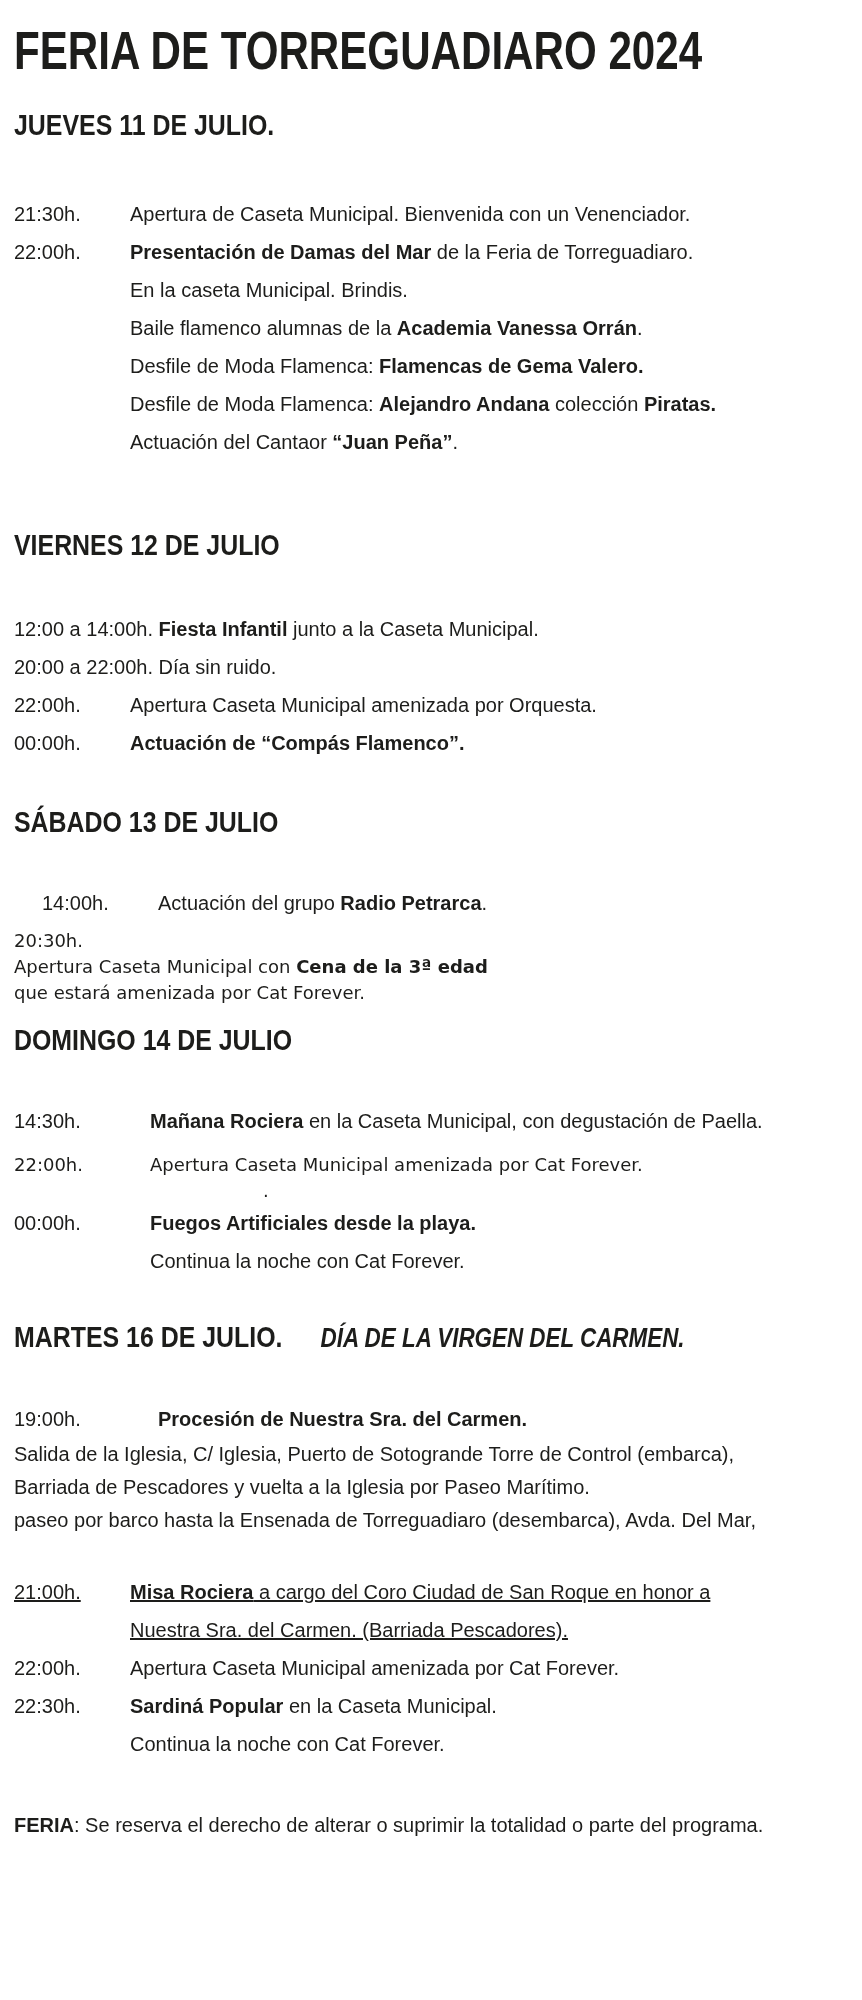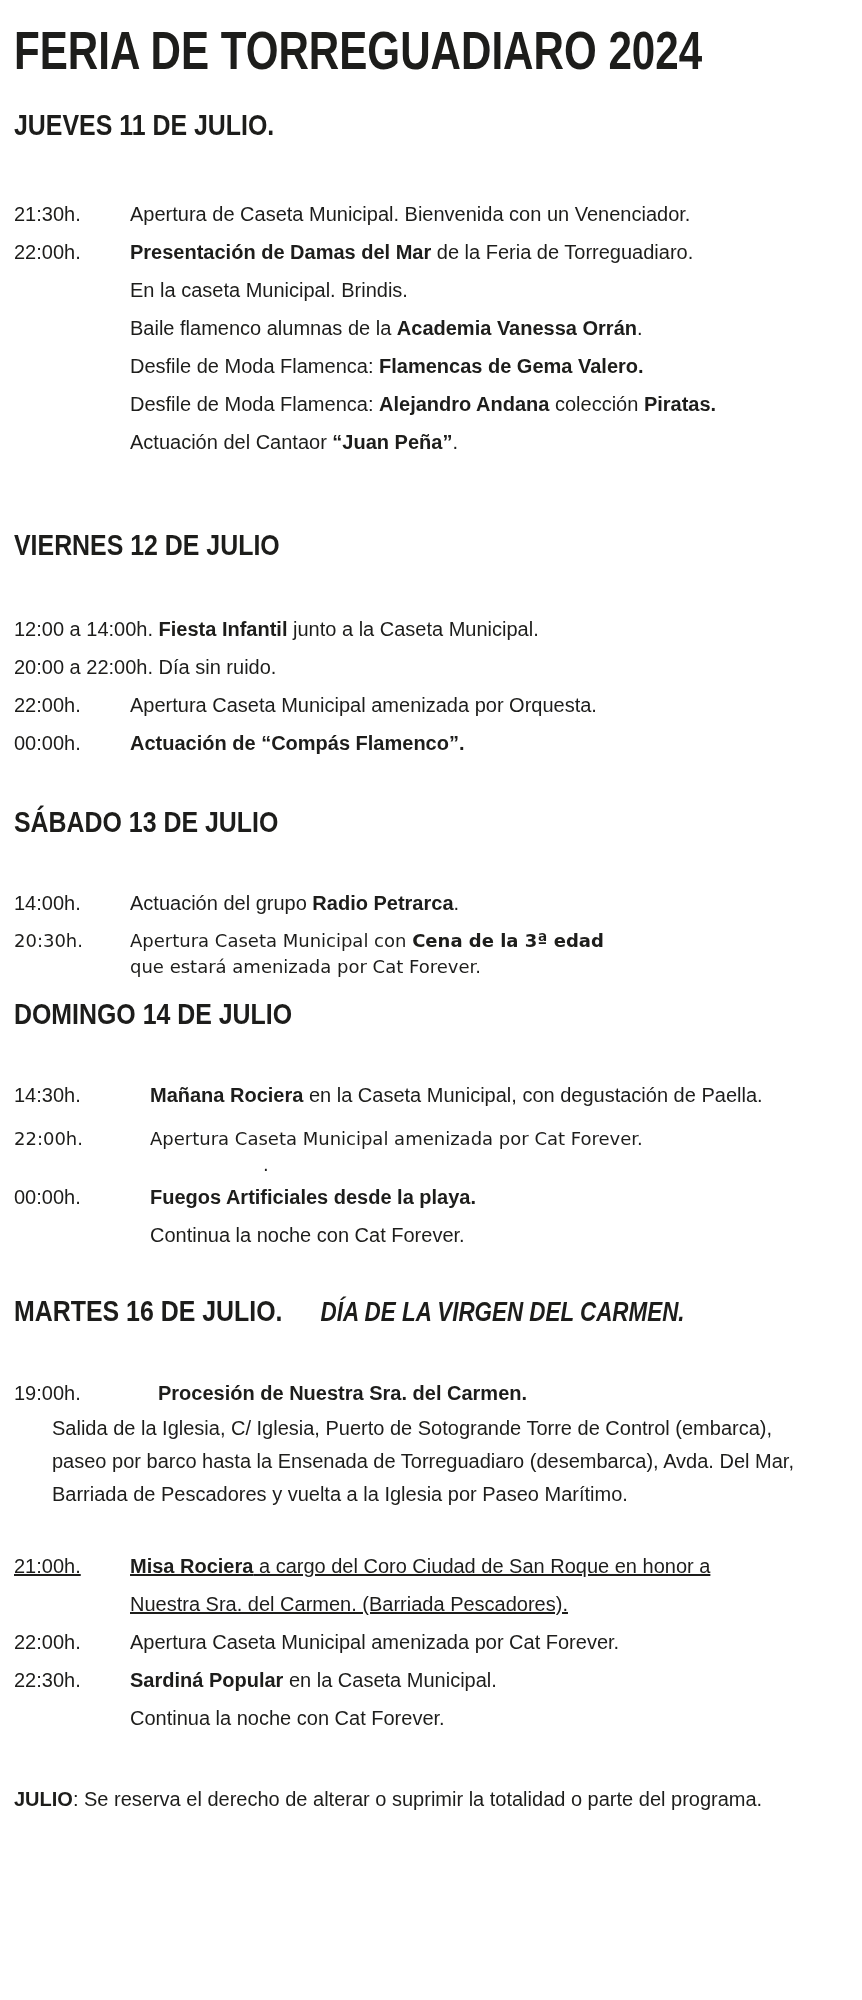--- a/index.html
+++ b/index.html
@@ -20,21 +20,21 @@
     margin:0;white-space:nowrap;
     transform:scaleX(0.83);transform-origin:0 50%;
   }
   .h-italic{font-style:italic;font-size:27px;margin-left:46px;}
   .events{}
   .row{display:flex;align-items:flex-start;}
   .time{flex:0 0 auto;font-size:20px;line-height:38px;}
   .text{flex:1 1 auto;min-width:0;}
   .line{font-size:20px;line-height:38px;}
   .para .line{font-size:20px;line-height:38px;}
-  .para.tight .line{line-height:33px;margin-left:38px;}
+  .para.tight .line{line-height:33px;}
   .row.alt .time,.row.alt .line{
     font-family:"DejaVu Sans",sans-serif;
     font-size:18px;line-height:26px;
   }
   b{font-weight:bold;}
   .note{font-size:20px;line-height:25px;margin:0;}
 </style>
 </head>
 <body>
 
@@ -83,26 +83,26 @@
             <div class="text">
               <div class="line"><b>Actuación de “Compás Flamenco”.</b></div>
             </div>
           </div>
         </div>
       </section>
       <section class="day-section">
         <h2 style="margin-top: 45px; margin-bottom: 47px;"><span>SÁBADO 13 DE JULIO</span></h2>
         <div class="events">
           <div class="row">
-            <span class="time" style="width: 116px;">14:00h.</span>
+            <span class="time" style="width: 116px; margin-left: 28px;">14:00h.</span>
             <div class="text">
               <div class="line"><span>Actuación del grupo </span><b>Radio Petrarca</b><span>.</span></div>
             </div>
           </div>
-          <div class="row alt" style="margin-top: 6px;">
+          <div class="row alt" style="margin-top: 6px; flex-direction: column;">
             <span class="time" style="width: 116px;">20:30h.</span>
             <div class="text">
               <div class="line"><span>Apertura Caseta Municipal con </span><b>Cena de la 3ª edad</b></div>
               <div class="line"><span>que estará amenizada por Cat Forever.</span></div>
             </div>
           </div>
         </div>
       </section>
       <section class="day-section">
         <h2 style="margin-top: 19px; margin-bottom: 47px;"><span>DOMINGO 14 DE JULIO</span></h2>
@@ -133,22 +133,22 @@
         <h2 style="margin-top: 42px; margin-bottom: 47px;"><span>MARTES 16 DE JULIO.</span><span class="h-italic">DÍA DE LA VIRGEN DEL CARMEN.</span></h2>
         <div class="events">
           <div class="row">
             <span class="time" style="width: 144px;">19:00h.</span>
             <div class="text">
               <div class="line"><b>Procesión de Nuestra Sra. del Carmen.</b></div>
             </div>
           </div>
           <div class="para tight">
             <div class="line"><span>Salida de la Iglesia, C/ Iglesia, Puerto de Sotogrande Torre de Control (embarca),</span></div>
+            <div class="line"><span>Barriada de Pescadores y vuelta a la Iglesia por Paseo Marítimo.</span></div>
             <div class="line"><span>paseo por barco hasta la Ensenada de Torreguadiaro (desembarca), Avda. Del Mar,</span></div>
-            <div class="line"><span>Barriada de Pescadores y vuelta a la Iglesia por Paseo Marítimo.</span></div>
           </div>
           <div class="row" style="margin-top: 36px; text-decoration: underline;">
             <span class="time" style="width: 116px;">21:00h.</span>
             <div class="text">
               <div class="line"><b>Misa Rociera</b><span> a cargo del Coro Ciudad de San Roque en honor a</span></div>
               <div class="line"><span>Nuestra Sra. del Carmen. (Barriada Pescadores).</span></div>
             </div>
           </div>
           <div class="row">
             <span class="time" style="width: 116px;">22:00h.</span>
@@ -159,14 +159,14 @@
           <div class="row">
             <span class="time" style="width: 116px;">22:30h.</span>
             <div class="text">
               <div class="line"><b>Sardiná Popular</b><span> en la Caseta Municipal.</span></div>
               <div class="line"><span>Continua la noche con Cat Forever.</span></div>
             </div>
           </div>
         </div>
       </section>
     </div>
-  <p class="note" style="margin-top: 50px;"><b>JULIO</b><span>: Se reserva el derecho de alterar o suprimir la totalidad o parte del programa.</span></p>
+  <p class="note" style="margin-top: 50px;"><b>FERIA</b><span>: Se reserva el derecho de alterar o suprimir la totalidad o parte del programa.</span></p>
 </div>
 
 </body></html>

